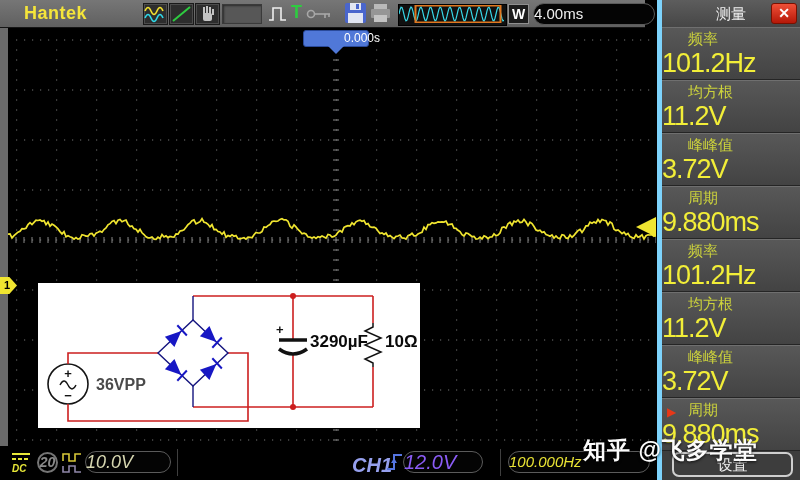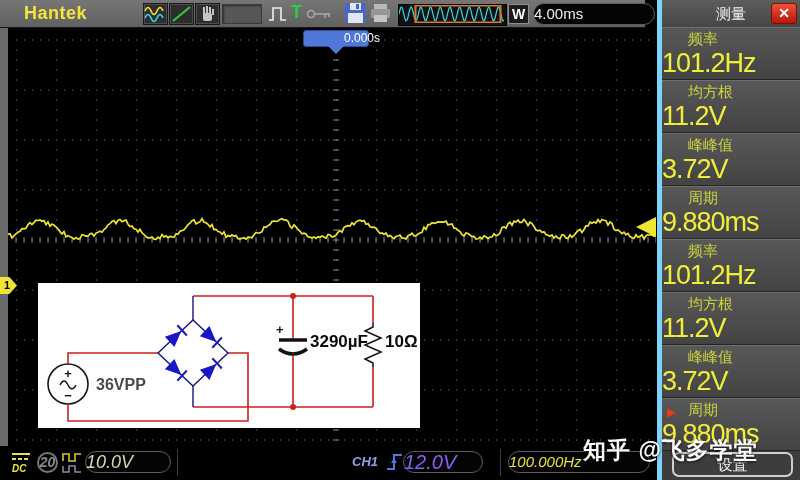--- a/index.html
+++ b/index.html
@@ -52,21 +52,21 @@
   .row-marker{position:absolute;left:5px;top:6px;font-size:12px;color:#e83818;}
   .settings-btn{position:absolute;left:10px;top:452px;width:121px;height:25px;border:2px solid #cfcfcf;border-radius:7px;
                 color:#ececec;font-size:15px;line-height:21px;text-align:center;box-sizing:border-box;cursor:pointer;}
 
   
   .bottombar{position:absolute;left:0;top:446px;width:780px;height:34px;background:#000;z-index:12;font-style:italic;}
   .bb-sep{position:absolute;top:3px;width:1px;height:27px;background:#3f3f3f;}
   .bw-circle{position:absolute;left:37px;top:6px;width:21px;height:21px;border:2px solid #757575;border-radius:50%;
              color:#8a8a8a;font-size:14px;font-weight:bold;line-height:17px;text-align:center;box-sizing:border-box;}
   .v-pill{position:absolute;left:85px;top:5px;width:86px;height:22px;color:#d6d6b0;font-size:18px;line-height:20px;}
-  .ch1{position:absolute;left:352px;top:8px;color:#96a0ee;font-size:13px;font-weight:bold;}
+  .ch1{position:absolute;left:352px;top:8px;color:#96a0ee;font-size:20px;font-weight:bold;}
   .tl-pill{position:absolute;left:403px;top:5px;width:80px;height:22px;color:#8b5cf6;font-size:20px;line-height:20px;}
   .tf-pill{position:absolute;left:508px;top:5px;width:142px;height:22px;color:#e8e234;font-size:15px;line-height:20px;}
 
   .watermark{position:absolute;left:583px;top:435px;font-size:23px;font-weight:bold;color:#fbfbfb;z-index:30;
              white-space:nowrap;text-shadow:0 1px 3px rgba(0,0,0,.85);letter-spacing:1px;}
 </style>
 </head>
 <body>
 
 <div class="screen">

